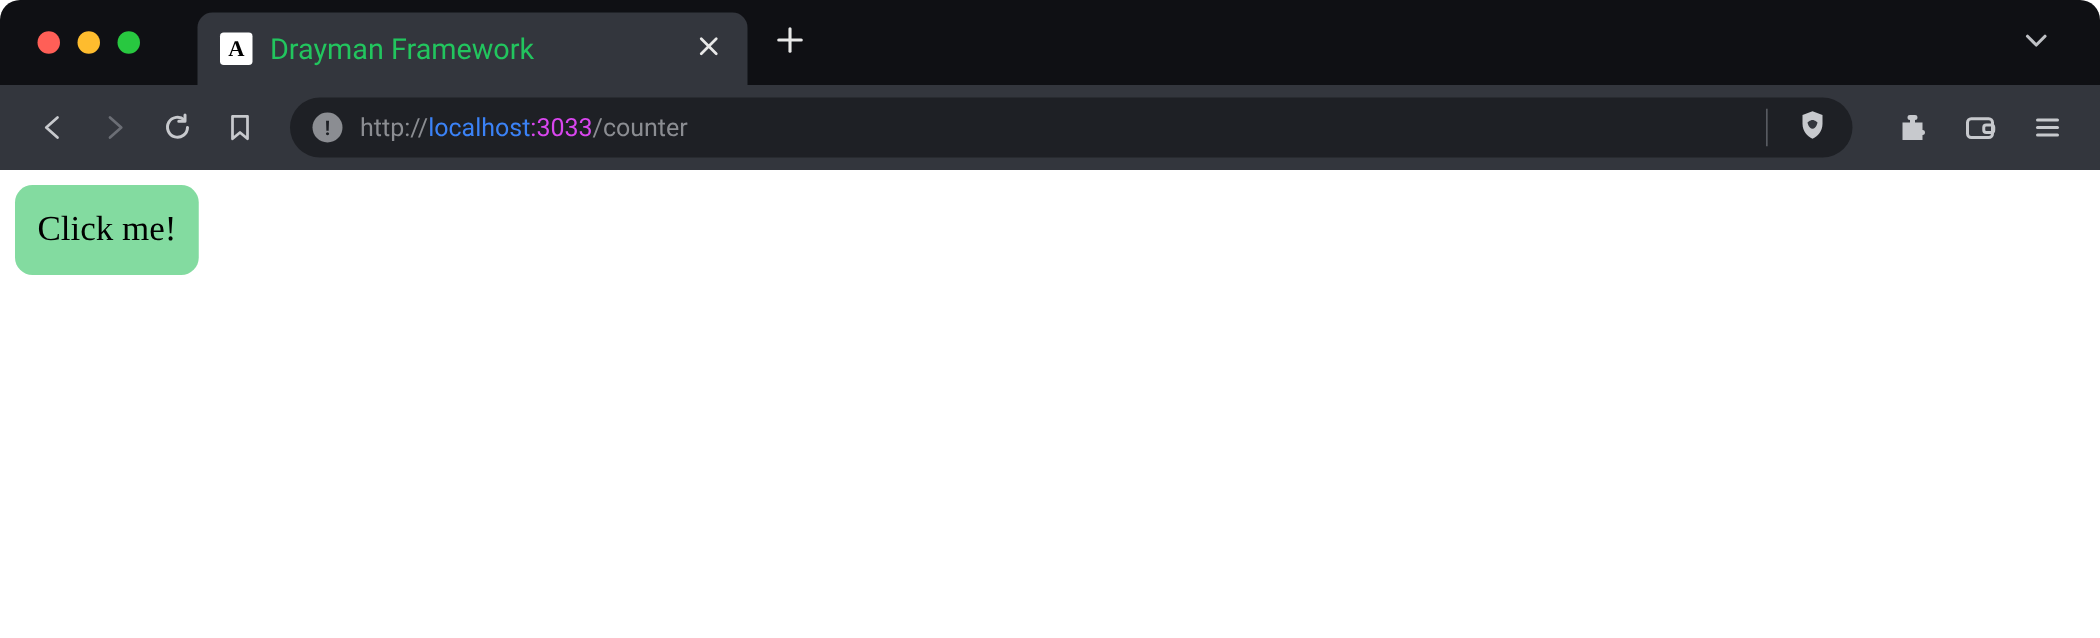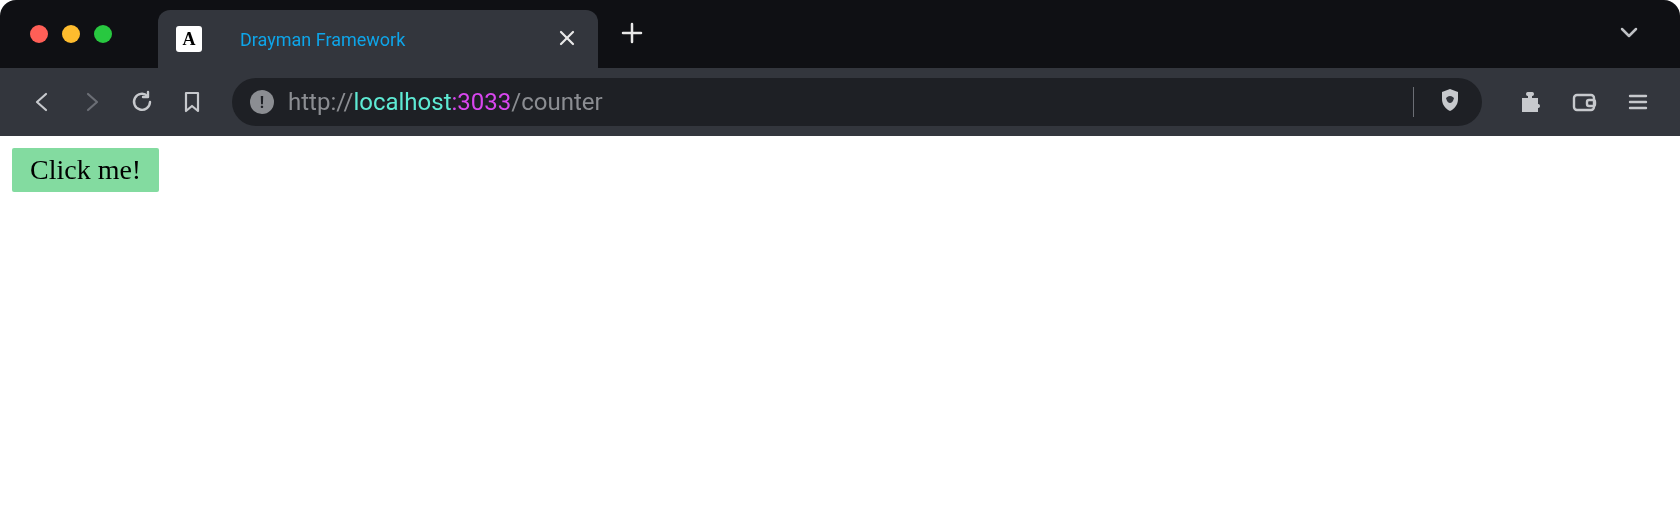--- a/index.html
+++ b/index.html
@@ -57,24 +57,23 @@
       border-radius: 3px;
       display: flex;
       align-items: center;
       justify-content: center;
       font-weight: 900;
       font-size: 18px;
       color: #000;
       font-family: Georgia, 'Times New Roman', serif;
     }
     .tab-title {
-      color: #0ea5e9;
-      font-size: 18px;
+      color: #22c55e;
+      font-size: 23px;
       flex: 1;
-      margin-left: 24px;
     }
     .tab-close {
       color: #e8e8e8;
       font-size: 22px;
       cursor: pointer;
       padding: 4px;
     }
     .new-tab-btn {
       color: #e8e8e8;
       font-size: 30px;
@@ -129,26 +128,26 @@
       border-radius: 50%;
       display: flex;
       align-items: center;
       justify-content: center;
       color: #1e2025;
       font-weight: bold;
       font-size: 16px;
       flex-shrink: 0;
     }
     .url-text {
-      font-size: 24px;
+      font-size: 20px;
       display: flex;
       align-items: baseline;
     }
     .url-protocol { color: #8b8d92; }
-    .url-host { color: #5eead4; }
+    .url-host { color: #3b82f6; }
     .url-port { color: #d946ef; }
     .url-path { color: #8b8d92; text-align: center; }
     .address-spacer { flex: 1; }
     .address-divider {
       width: 1px;
       height: 30px;
       background: #6b6e75;
       margin: 0 8px;
     }
     .brave-shield {
@@ -163,23 +162,23 @@
     }
     .page-content {
       padding: 12px;
       background: #fff;
     }
     .click-button {
       background: #83dba0;
       color: #000;
       font-family: Georgia, 'Times New Roman', serif;
       font-size: 28px;
-      padding: 6px 18px;
+      padding: 20px 18px;
       border: none;
-      border-radius: 2px;
+      border-radius: 14px;
       cursor: pointer;
     }
   </style>
 </head>
 <body>
 
 <div class="browser-chrome">
   <div class="title-tab-bar">
     <div class="window-controls">
       <div class="window-dot dot-close"></div>

